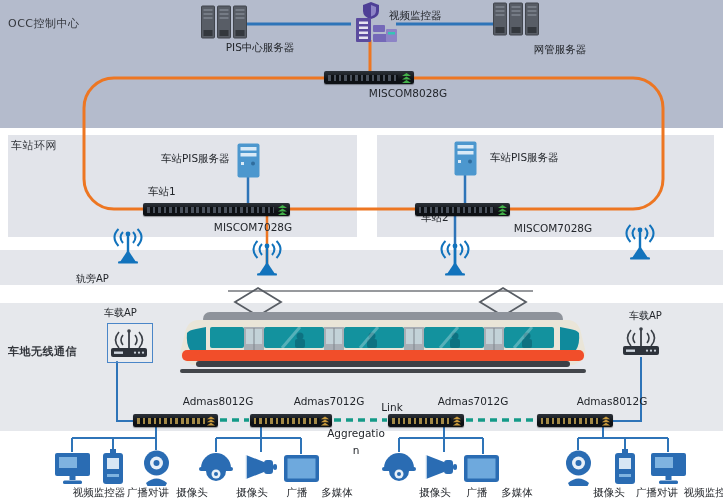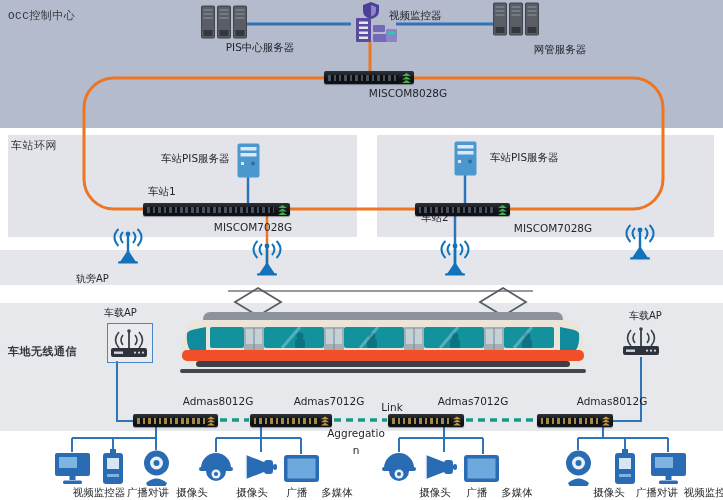--- a/index.html
+++ b/index.html
@@ -119,21 +119,21 @@
             <path d="M334 328 V363"></path>
             <path d="M414 328 V363"></path>
             <path d="M494 328 V363"></path>
         </g>
       </g>
       <rect x="182" y="350" width="402" height="11" rx="5" fill="#f14e2a"></rect>
       <rect x="196" y="361" width="374" height="6" rx="3" fill="#3c4046"></rect>
     </g>
   </svg>
 
-  <div class="lbl zone" style="left:8px;top:10px;font-family:Liberation Mono, monospace;">OCC控制中心</div>
+  <div class="lbl zone" style="left:8px;top:18px;">OCC控制中心</div>
 
   <div class="icon" style="left:201px;top:5px;">
     <svg width="46" height="34" viewBox="0 0 46 34">
       <g fill="#585d66" stroke="#41454d" stroke-width="1">
         <rect x="0.5" y="1" width="13" height="32" rx="1"></rect>
           <rect x="16.5" y="1" width="13" height="32" rx="1"></rect>
           <rect x="32.5" y="1" width="13" height="32" rx="1"></rect>
       </g>
       <g fill="#757b85">
         <rect x="2.5" y="4" width="9" height="2"></rect>

